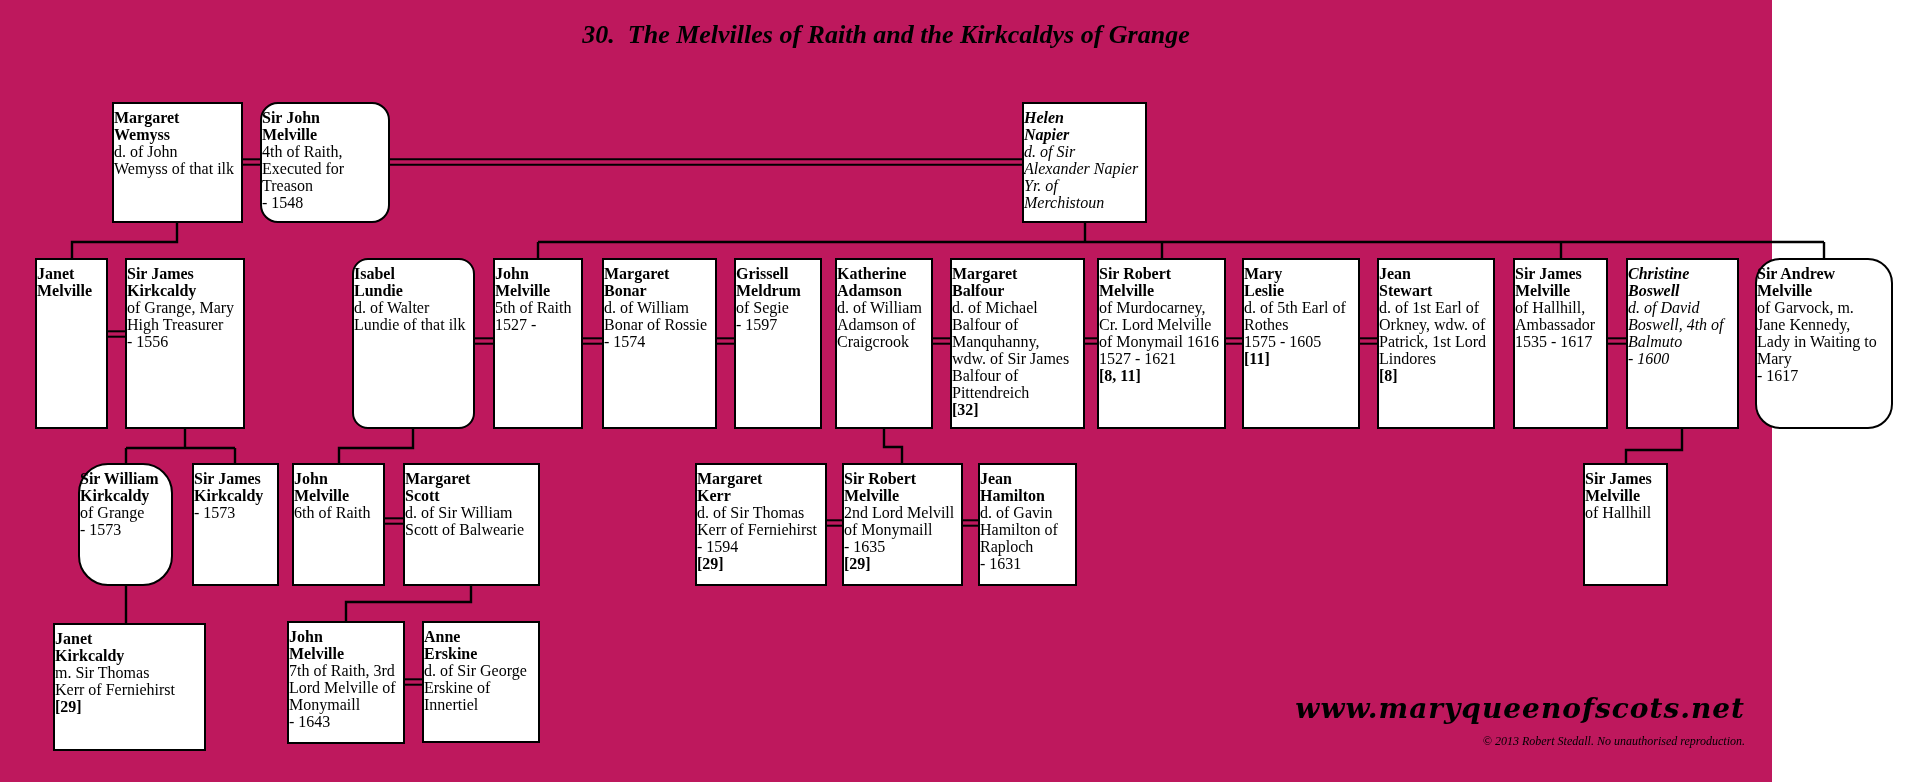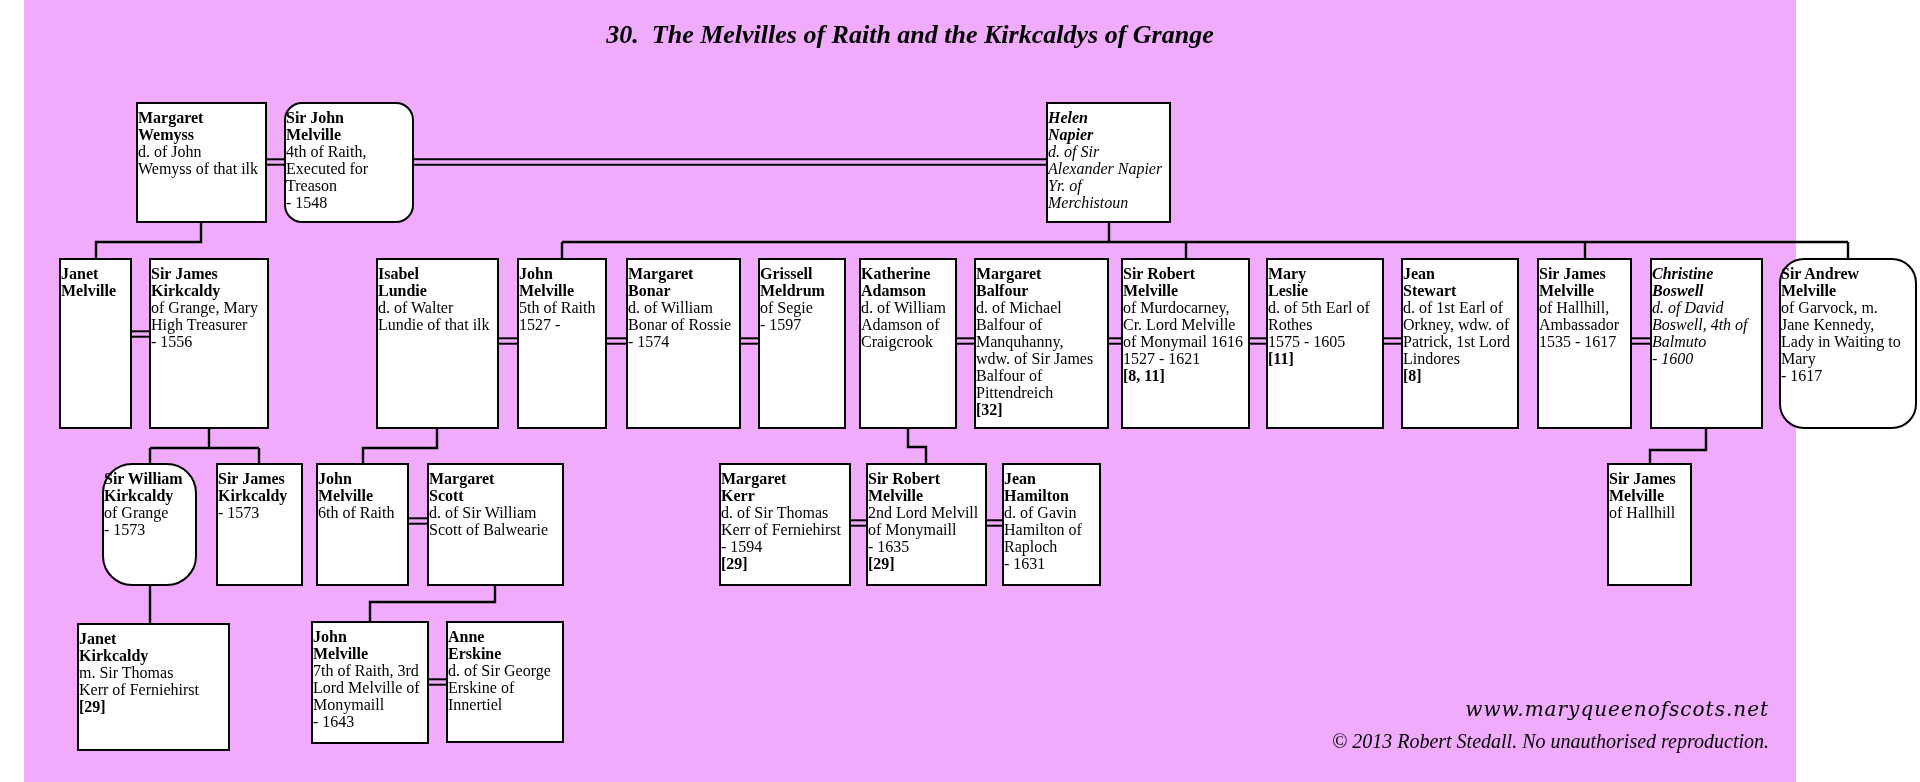--- a/index.html
+++ b/index.html
@@ -1,19 +1,19 @@
 <!DOCTYPE html>
 <html><head>
 <meta charset="utf-8">
 <style>
   html, body { margin: 0; padding: 0; background: #ffffff; }
   body { width: 1920px; height: 782px; overflow: hidden; }
   .canvas {
-    position: relative; width: 1772px; height: 782px; background: #f0abfc;
-    font-family: "Liberation Serif", serif; color: #000; margin-left: 24px;
+    position: relative; width: 1772px; height: 782px; background: #be185d;
+    font-family: "Liberation Serif", serif; color: #000;
   }
   .page-title {
     position: absolute; top: 20px; left: 0; width: 100%;
     margin: 0; text-align: center;
     font-family: "Liberation Serif", serif;
     font-size: 26px; font-weight: bold; font-style: italic;
     white-space: pre; color: #000;
   }
   svg.connectors { position: absolute; left: 0; top: 0; }
   .pbox {
@@ -21,26 +21,26 @@
     background: #ffffff; border: 2.5px solid #000000;
     text-align: left; padding-top: 5px;
     font-size: 16px; line-height: 17px;
   }
   .pbox .pline { white-space: nowrap; }
   .pbox .pname { font-weight: bold; }
   .pbox .pref { font-weight: bold; }
   .watermark { position: absolute; right: 27px; top: 690px; text-align: right; }
   .wm-url {
     font-family: "DejaVu Serif", serif;
-    font-style: italic; font-weight: normal;
-    font-size: 20px; letter-spacing: 1px; line-height: 38px;
+    font-style: italic; font-weight: bold;
+    font-size: 28px; letter-spacing: 1px; line-height: 38px;
   }
   .wm-copy {
     font-family: "Liberation Serif", serif;
-    font-style: italic; font-size: 20px; line-height: 20px; margin-top: 3px; text-align: right;
+    font-style: italic; font-size: 12px; line-height: 20px; margin-top: 3px; text-align: right;
   }
 </style>
 </head>
 <body>
 
 <div class="canvas">
   <h1 class="page-title">30.  The Melvilles of Raith and the Kirkcaldys of Grange</h1>
   <svg id="connectors" class="connectors" width="1920" height="782" viewBox="0 0 1920 782">
       <line x1="243" x2="260" y1="159.3" y2="159.3" stroke="#000000" stroke-width="2"></line>
       <line x1="243" x2="260" y1="164.7" y2="164.7" stroke="#000000" stroke-width="2"></line>
@@ -116,21 +116,21 @@
         <div class="pline pname">Janet</div>
         <div class="pline pname">Melville</div>
       </div>
       <div class="pbox" style="left: 125px; top: 258px; width: 120px; height: 171px;">
         <div class="pline pname">Sir James</div>
         <div class="pline pname">Kirkcaldy</div>
         <div class="pline pdetail">of Grange, Mary</div>
         <div class="pline pdetail">High Treasurer</div>
         <div class="pline pdetail">- 1556</div>
       </div>
-      <div class="pbox" style="left: 352px; top: 258px; width: 123px; height: 171px;">
+      <div class="pbox" style="left: 352px; top: 258px; width: 123px; height: 171px; border-radius: 16px;">
         <div class="pline pname">Isabel</div>
         <div class="pline pname">Lundie</div>
         <div class="pline pdetail">d. of Walter</div>
         <div class="pline pdetail">Lundie of that ilk</div>
       </div>
       <div class="pbox" style="left: 493px; top: 258px; width: 90px; height: 171px;">
         <div class="pline pname">John</div>
         <div class="pline pname">Melville</div>
         <div class="pline pdetail">5th of Raith</div>
         <div class="pline pdetail">1527 -</div>

